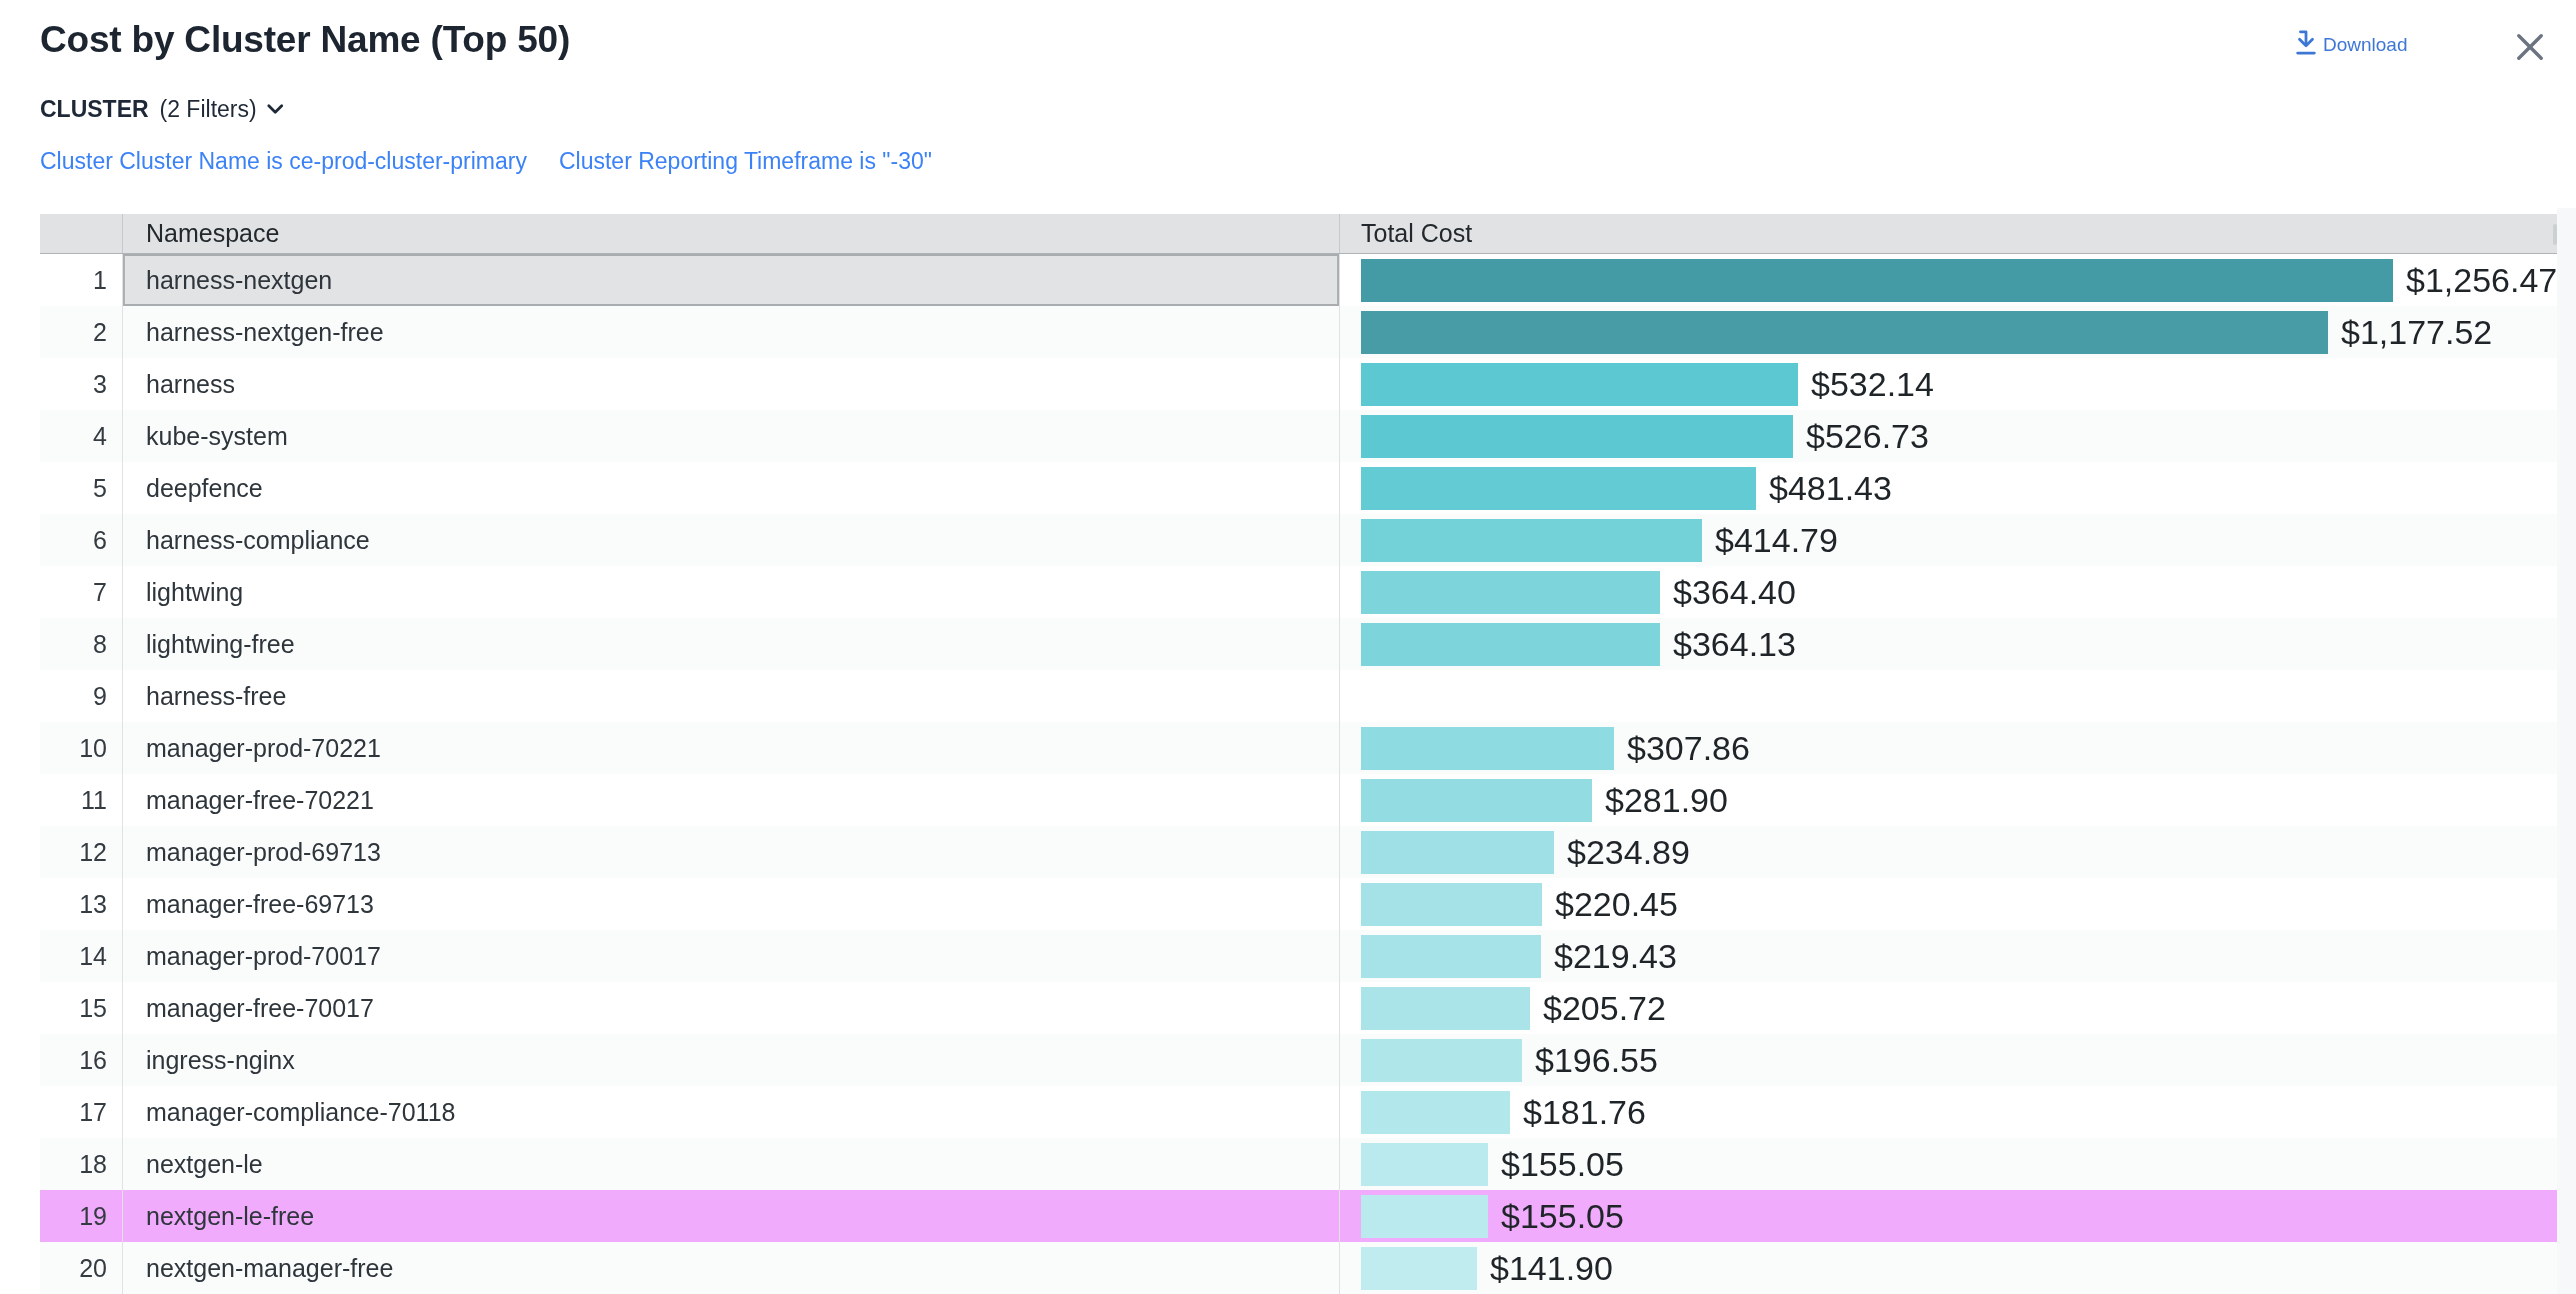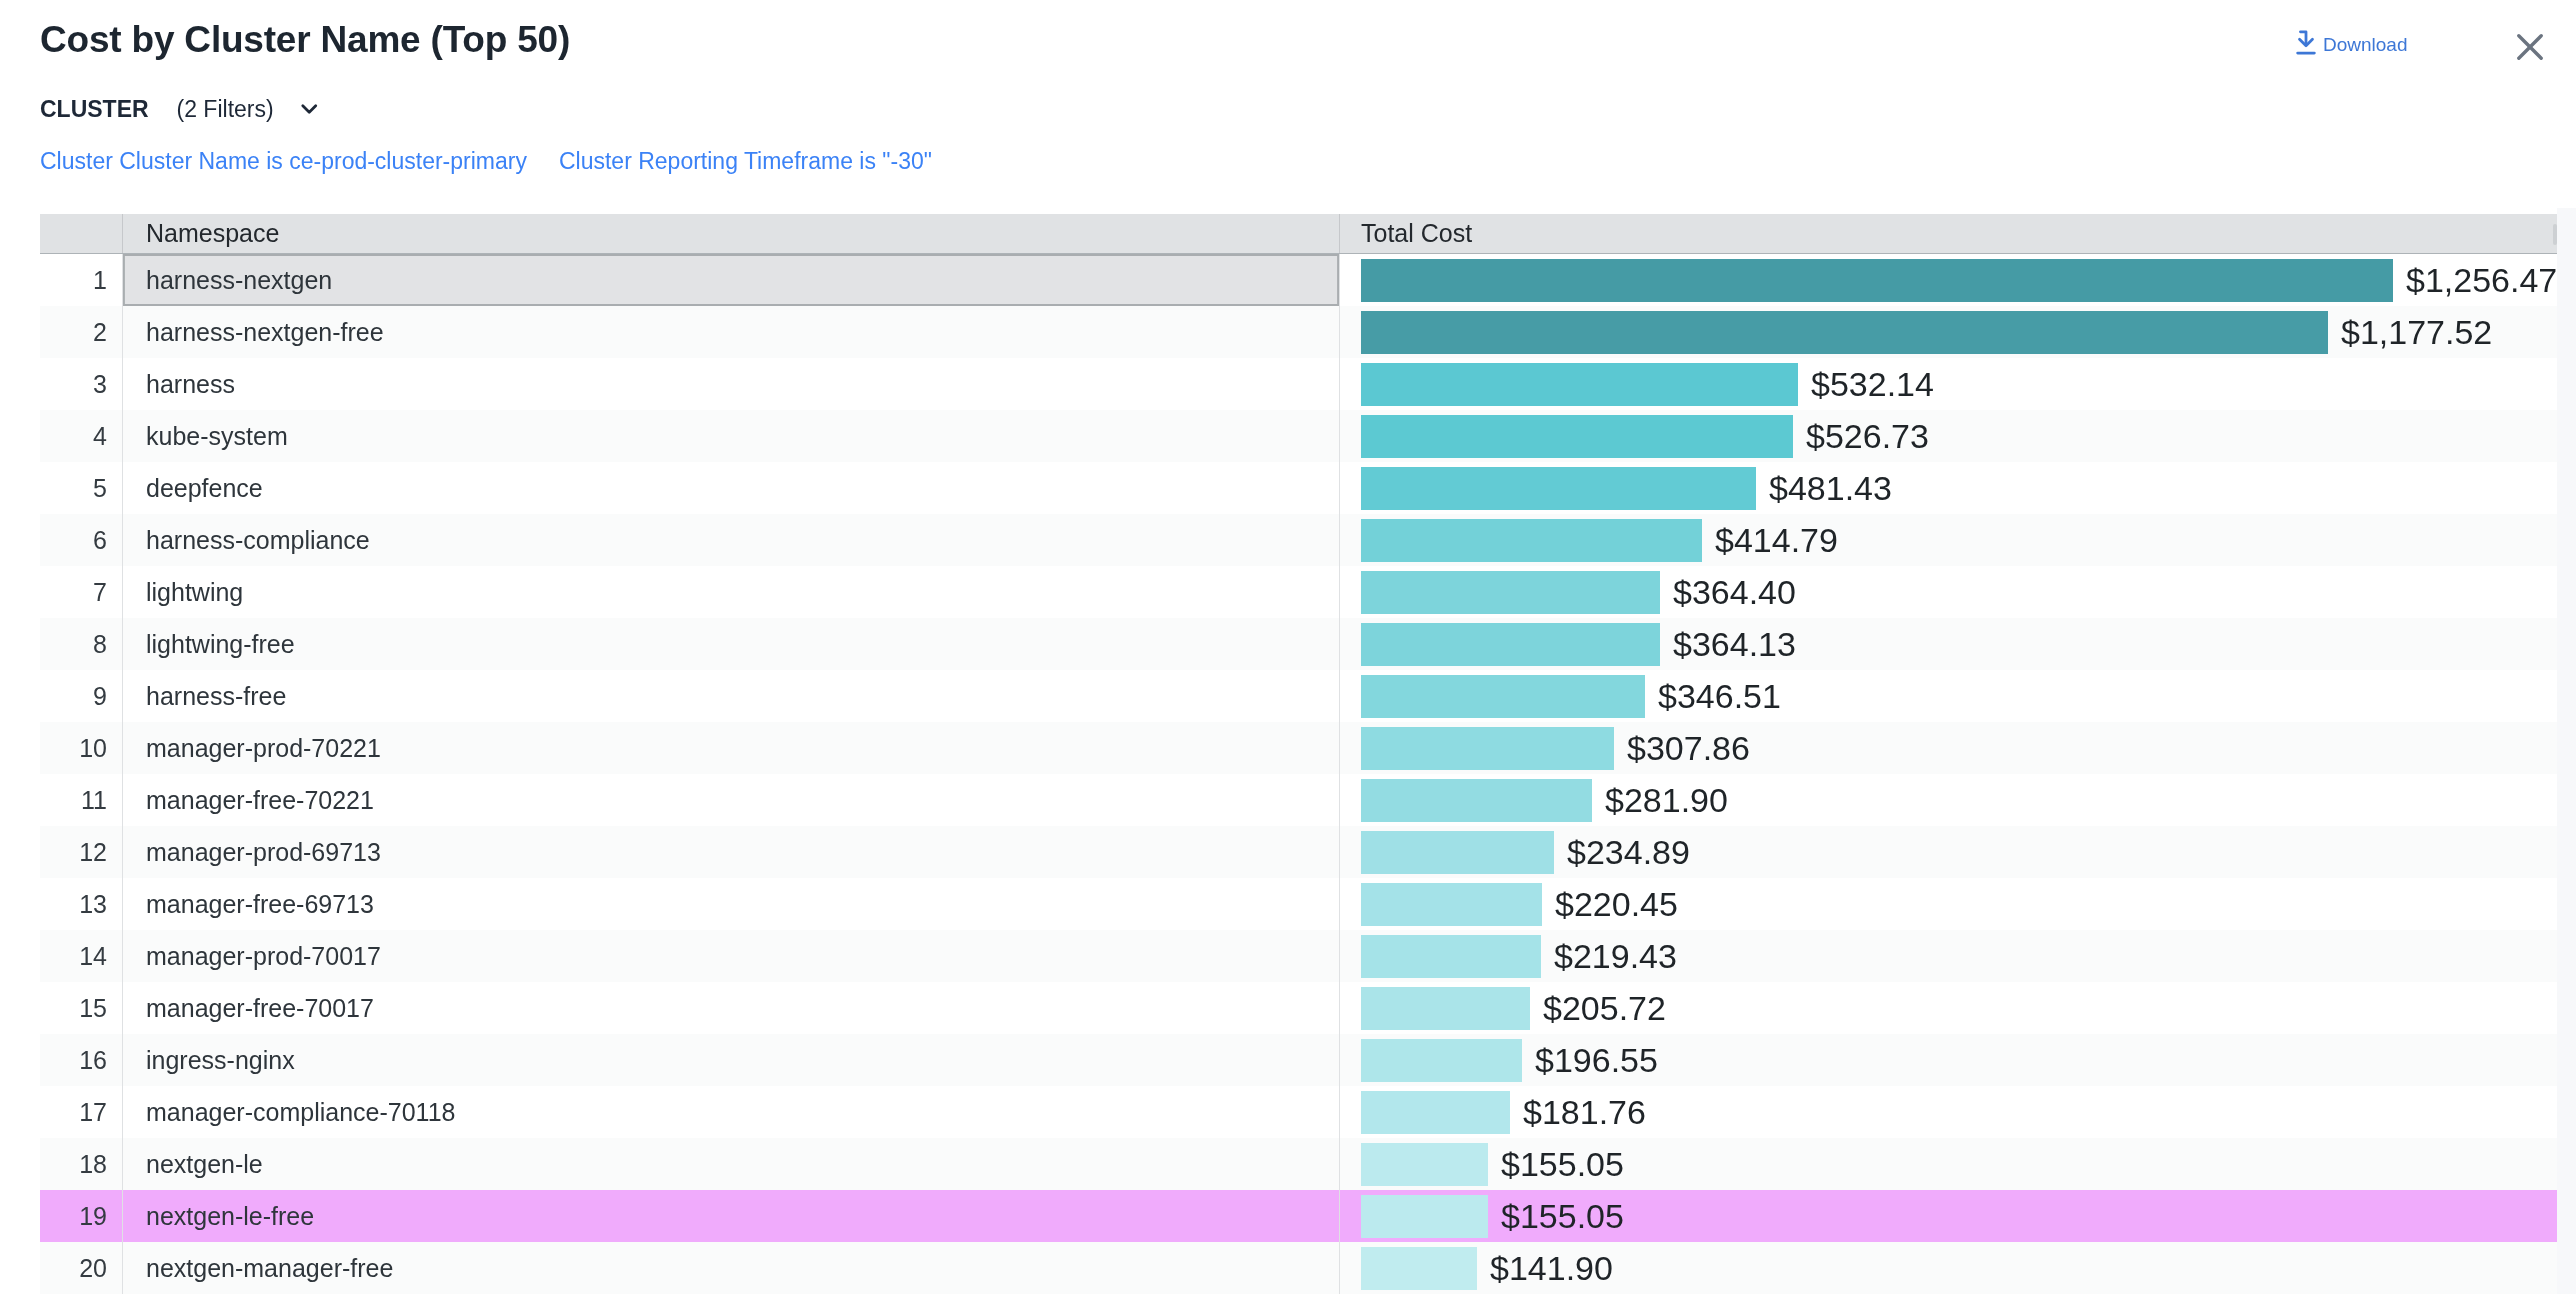--- a/index.html
+++ b/index.html
@@ -16,21 +16,21 @@
   .download-btn{
     position:absolute;left:2291px;top:24px;height:41px;display:flex;align-items:center;gap:2px;
     color:#3d77d6;font-size:19px;font-weight:500;cursor:pointer;
   }
   .close-btn{
     position:absolute;left:2511px;top:28px;width:37px;height:37px;display:flex;
     align-items:center;justify-content:center;cursor:pointer;
   }
   
   .filter-dropdown{
-    position:absolute;left:40px;top:96px;display:flex;align-items:center;gap:26px;
+    position:absolute;left:40px;top:96px;display:flex;align-items:center;gap:9px;
     font-size:23px;color:#1e2837;cursor:pointer;
   }
   .filter-dropdown .grp{font-weight:700;}
   .filter-dropdown .cnt{font-weight:400;margin-left:1.9px;}
   .applied-filters{
     position:absolute;left:40px;top:148px;display:flex;gap:32px;
     font-size:23px;color:#3b82f6;
   }
   
   .cost-table{
@@ -178,24 +178,20 @@
         <div class="cell c-num">8</div>
         <div class="cell c-ns">lightwing-free</div>
         <div class="cell c-cost">
           <div class="bar" style="width:299px;background:#7dd4db"></div>
           <span class="val">$364.13</span>
         </div>
       </div>
       <div class="t-row odd">
         <div class="cell c-num">9</div>
         <div class="cell c-ns">harness-free</div>
-        <div class="cell c-cost">
-          <div class="bar" style="width:284px;background:#83d7dd"></div>
-          <span class="val">$346.51</span>
-        </div>
       </div>
       <div class="t-row even">
         <div class="cell c-num">10</div>
         <div class="cell c-ns">manager-prod-70221</div>
         <div class="cell c-cost">
           <div class="bar" style="width:253px;background:#8edbe1"></div>
           <span class="val">$307.86</span>
         </div>
       </div>
       <div class="t-row odd">

